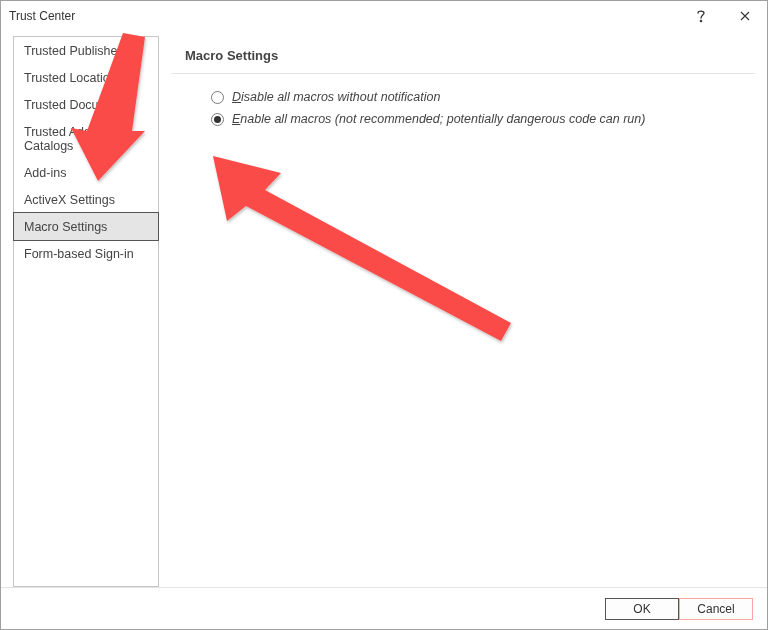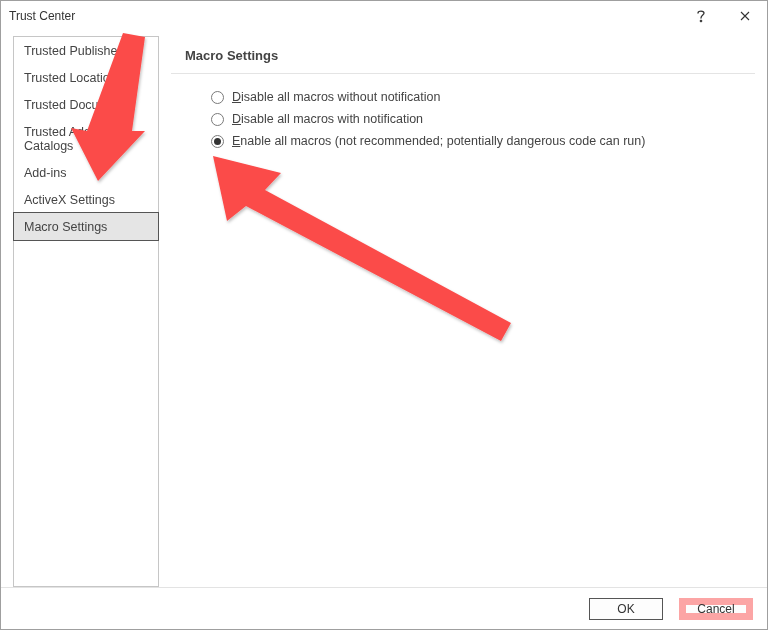--- a/index.html
+++ b/index.html
@@ -39,44 +39,44 @@
   .sidebar-item.selected {
     background:#e5e5e5; border:1px solid #555; margin:-1px;
   }
   .mainpanel {
     position:absolute; top:0; left:158px; right:0; bottom:0;
   }
   .section-title {
     font-weight:bold; color:#444; font-size:13px;
     padding:12px 0 10px 14px; border-bottom:1px solid #e4e4e4;
   }
-  .radio-group { padding:12px 0 0 40px; }
+  .radio-group { padding:12px 0 0 40px;font-style:italic; }
   .radio-row {
     display:flex; align-items:center; gap:8px; height:22px;
     cursor:pointer; color:#444;
   }
   .radio-outer {
     width:13px; height:13px; border-radius:50%; border:1px solid #7a7a7a;
     display:flex; align-items:center; justify-content:center; background:#fff;
   }
   .radio-outer.sel::after {
     content:""; width:7px; height:7px; border-radius:50%; background:#333;
   }
   .underline-first::first-letter { text-decoration: underline; }
 
   
   .footer {
     position:absolute; left:0; right:0; bottom:0; height:42px;
     border-top:1px solid #e3e3e3;
-    display:flex; align-items:center; justify-content:flex-end; gap:16px;
+    display:flex; align-items:center; justify-content:flex-end; gap:0;
     padding-right:14px;
   }
   .btn {
     min-width:74px; height:22px; font-size:12px; color:#333;
-    background:#fdfdfd; border:7px solid #fca5a5;
+    background:#fdfdfd; border:1px solid #fca5a5;
     display:flex; align-items:center; justify-content:center; cursor:pointer;
   }
   .btn.default { border:1px solid #555; }
 
   
   .overlay { position:absolute; inset:0; pointer-events:none; }
 </style>
 </head>
 <body>
 
@@ -97,32 +97,29 @@
 
 <div class="content">
   <div class="sidebar">
     <div class="sidebar-item"><span>Trusted Publishers</span></div>
     <div class="sidebar-item"><span>Trusted Locations</span></div>
     <div class="sidebar-item"><span>Trusted Documents</span></div>
     <div class="sidebar-item"><span>Trusted Add-in Catalogs</span></div>
     <div class="sidebar-item"><span>Add-ins</span></div>
     <div class="sidebar-item"><span>ActiveX Settings</span></div>
     <div class="sidebar-item selected"><span>Macro Settings</span></div>
+    <div class="sidebar-item"><span>Form-based Sign-in</span></div>
   </div>
 
   <div class="mainpanel">
     <div class="section-title">Macro Settings</div>
     <div class="radio-group">
       <label class="radio-row">
         <span class="radio-outer"></span>
         <span class="underline-first">Disable all macros without notification</span>
-      </label>
-      <label class="radio-row">
-        <span class="radio-outer"></span>
-        <span class="underline-first">Disable all macros with notification</span>
       </label>
       <label class="radio-row">
         <span class="radio-outer sel"></span>
         <span class="underline-first">Enable all macros (not recommended; potentially dangerous code can run)</span>
       </label>
     </div>
   </div>
 </div>
 
 <div class="footer">

